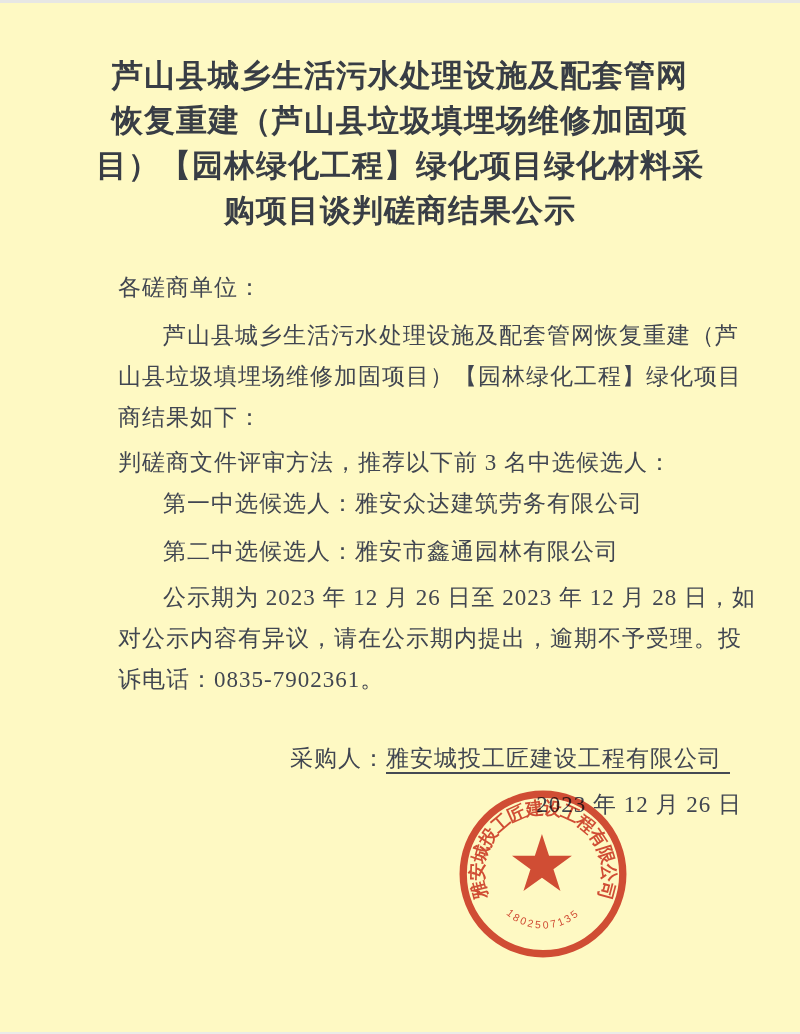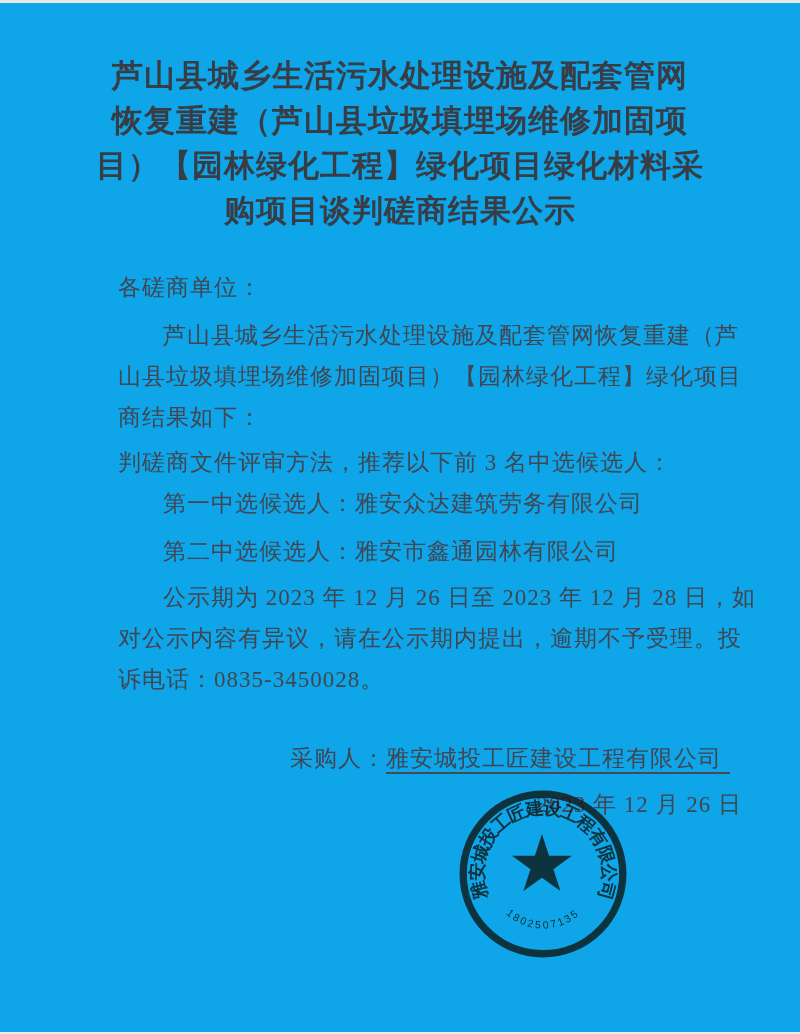--- a/index.html
+++ b/index.html
@@ -5,21 +5,21 @@
   html,body{margin:0;padding:0;}
   body{
     width:800px;height:1034px;
     background:#f2f2f0;
     font-family:"Liberation Serif", serif;
     overflow:hidden;
   }
   .page{
     position:relative;
     width:800px;height:1034px;
-    background:#0ea5e9;
+    background:#fef9c3;
     border-top:3px solid #e7e7e4;
     border-bottom:2px solid #ebebe8;
     box-sizing:border-box;
     color:#414651;
   }
   .doc-title{
     margin-top:50px;
     text-align:center;
     font-family:"Liberation Sans", sans-serif;
     font-weight:bold;
@@ -95,21 +95,21 @@
     <div class="doc-line indent">
       <span>第一中选候选人：</span><span>雅安众达建筑劳务有限公司</span>
     </div>
     <div class="doc-line indent m-cand2">
       <span>第二中选候选人：</span><span>雅安市鑫通园林有限公司</span>
     </div>
 
     <div class="m-para3">
       <div class="doc-line indent">公示期为 2023 年 12 月 26 日至 2023 年 12 月 28 日，如</div>
       <div class="doc-line">对公示内容有异议，请在公示期内提出，逾期不予受理。投</div>
-      <div class="doc-line">诉电话：0835-3450028。</div>
+      <div class="doc-line">诉电话：0835-7902361。</div>
     </div>
 
     <div class="doc-line m-signature signature-line">
       <span>采购人：</span><span class="underlined">雅安城投工匠建设工程有限公司</span>
     </div>
 
     <div class="doc-line m-date date-line">2023 年 12 月 26 日</div>
 
   </div>
 

